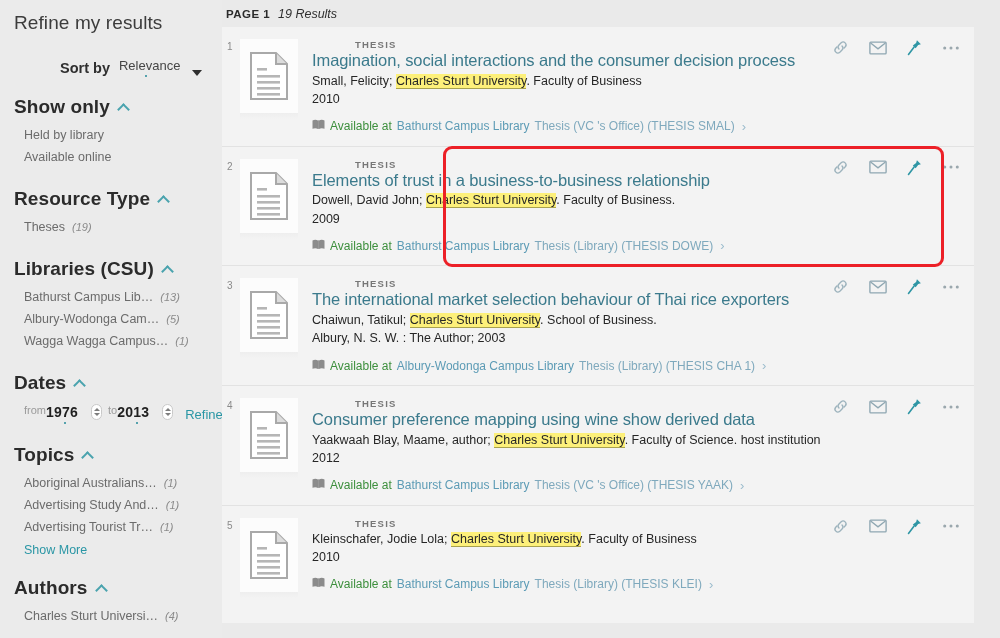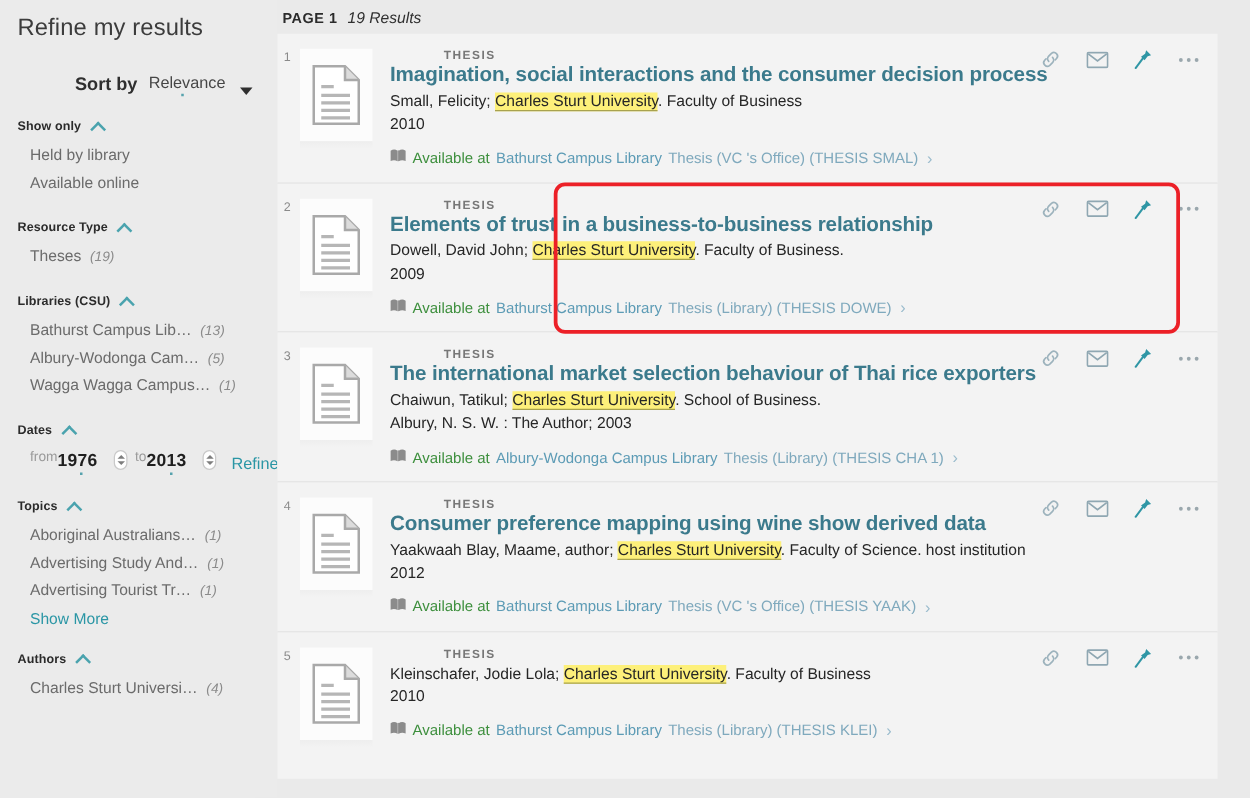--- a/index.html
+++ b/index.html
@@ -34,21 +34,21 @@
   }
   .caret-down {
     width: 0; height: 0; margin-left: 3px;
     border-left: 5px solid transparent; border-right: 5px solid transparent;
     border-top: 6px solid #2f2f2f; display: inline-block;
   }
 
   .section { margin-top: 20px; }
   .section-head {
     display: flex; align-items: center; gap: 9px;
-    font-size: 10px; font-weight: bold; color: #2b2b2b;
+    font-size: 19px; font-weight: bold; color: #2b2b2b;
     letter-spacing: .1px;
   }
   .chev {
     display: inline-block; width: 9px; height: 9px;
     border-top: 2px solid #4aa3ae; border-right: 2px solid #4aa3ae;
     transform: rotate(-45deg); position: relative; top: 2px;
   }
   .facet-list { margin-top: 6px; }
   .facet-item {
     display: flex; align-items: baseline; gap: 7px;
@@ -112,21 +112,21 @@
   }
   .thumb svg { display: block; }
   .thumb-shadow { width: 58px; height: 6px; background: linear-gradient(#eeeeee,#f3f3f3); }
 
   .body-col { flex: 1 1 auto; padding-right: 10px; padding-top: 4px; min-width: 0; }
   .rtype {
     font-size: 9.5px; letter-spacing: 1.2px; color: #777; font-weight: bold;
     text-transform: uppercase; margin-bottom: 1px; margin-left: 43px;
   }
   .rtitle {
-    font-size: 16.5px; color: #3b7a8c; font-weight: bold; line-height: 1.2;
+    font-size: 16.5px; color: #3b7a8c; font-weight: normal; line-height: 1.2;
     letter-spacing: -.1px; cursor: pointer; margin-bottom: 1px;
   }
   .rauthors { font-size: 12.5px; color: #262626; line-height: 1.45; }
   .hl { background: #fdf07a; border-bottom: 1px solid #a8a24e; padding: 0 0 0 0; }
   .ryear { font-size: 12.5px; color: #262626; line-height: 1.5; }
   .avail-row {
     display: flex; align-items: center; gap: 5px; margin-top: 10px; font-size: 12px;
     white-space: nowrap;
   }
   .avail-green { color: #3d8f3d; }

